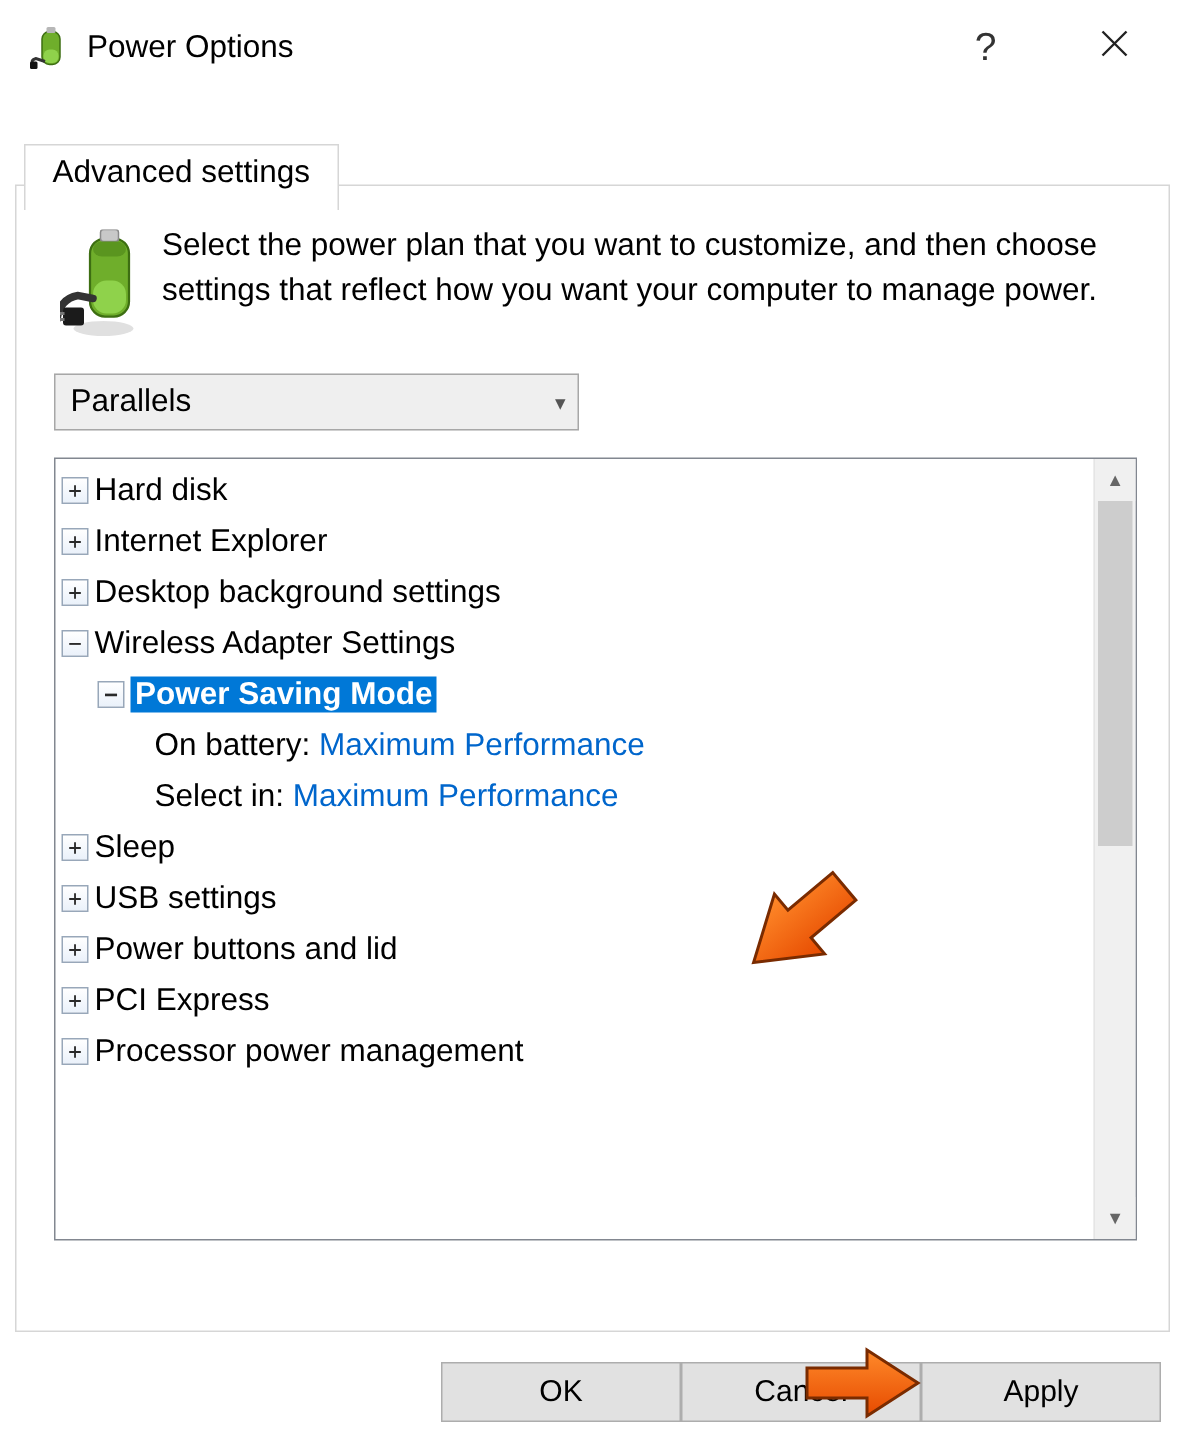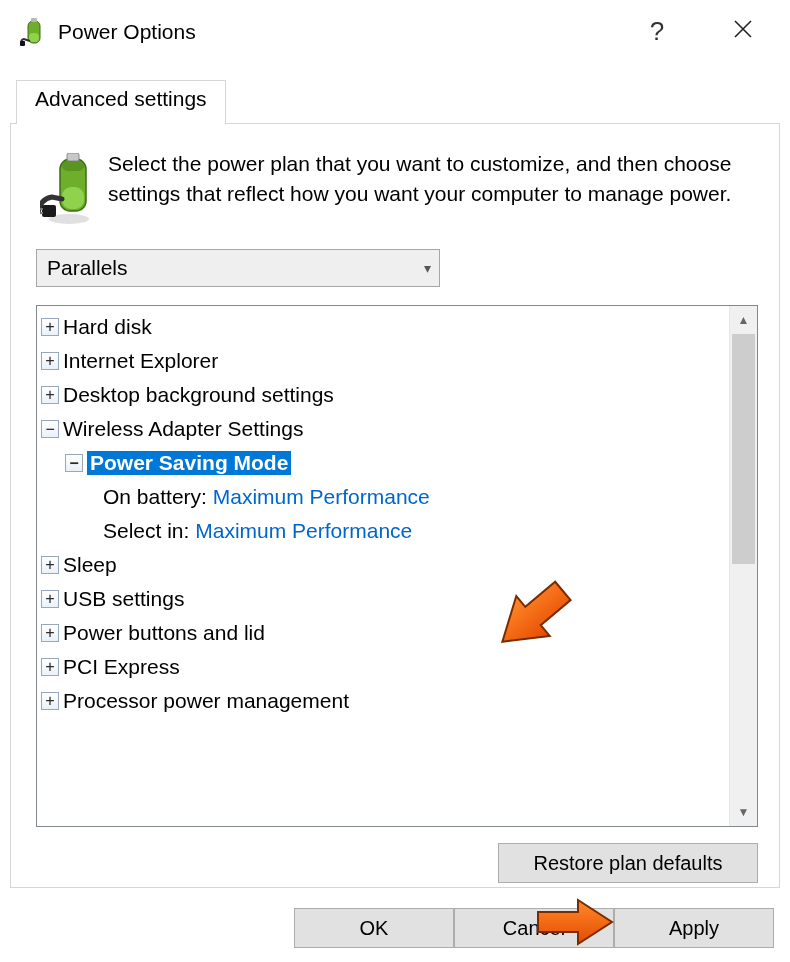--- a/index.html
+++ b/index.html
@@ -71,21 +71,21 @@
   .help-btn { font-weight: 400; }
   
   .tab-strip {
     position: relative;
     height: 44px;
     margin: 20px 10px 0 10px;
     z-index: 2;
   }
   .tab {
     position: absolute;
-    left: 6px; top: 0;
+    left: 6px; top: 16px;
     height: 44px;
     padding: 6px 18px 0 18px;
     border: 1px solid #d6d6d6;
     border-bottom: none;
     background: #fff;
     font-size: 21px;
     color: #000;
     z-index: 3;
   }
   .tab-panel-border {
@@ -115,21 +115,21 @@
     margin: 4px 4px 0 4px;
   }
   .desc {
     font-size: 21px;
     line-height: 1.45;
     color: #000;
   }
   
   .dropdown {
     margin-top: 24px;
-    width: 404px;
+    width: 350px;
     height: 38px;
     border: 1px solid #a7a7a7;
     background: #efefef;
     display: flex;
     align-items: center;
     padding: 0 8px 0 10px;
     font-size: 21px;
     cursor: pointer;
     position: relative;
   }
@@ -355,23 +355,20 @@
           <span class="node-label">Processor power management</span>
         </div>
       </div>
       <div class="scrollbar">
         <div class="sb-btn up">▲</div>
         <div class="sb-thumb"></div>
         <div class="sb-btn down">▼</div>
       </div>
     </div>
 
-    <div class="restore-row">
-      <div class="btn restore-btn">Restore plan defaults</div>
-    </div>
   </div>
 
   <div class="buttons-bar">
     <div class="btn">OK</div>
     <div class="btn">Cancel</div>
     <div class="btn">Apply</div>
   </div>
 
   <svg class="arrow" style="left:488px; top:576px;" width="90" height="80" viewBox="0 0 90 80">
     <defs>

